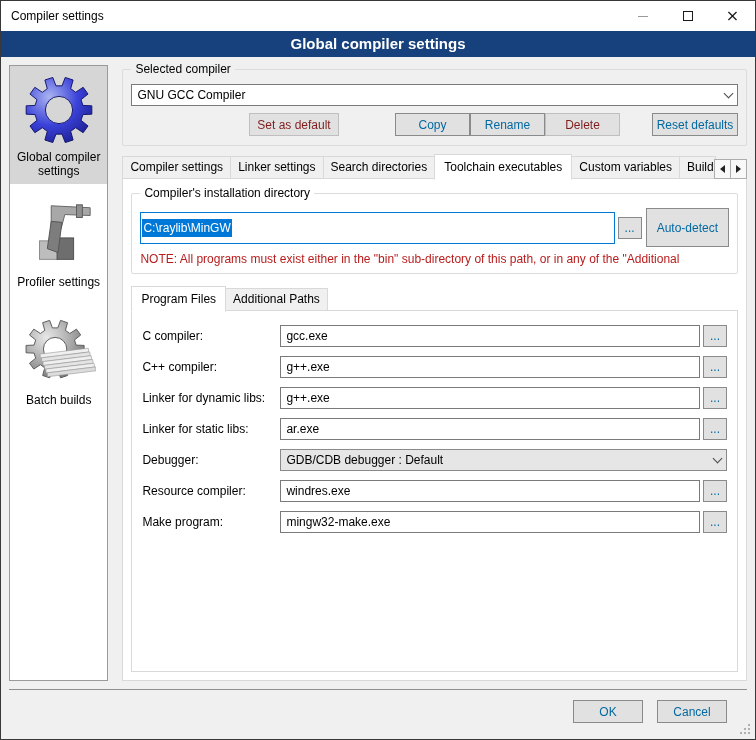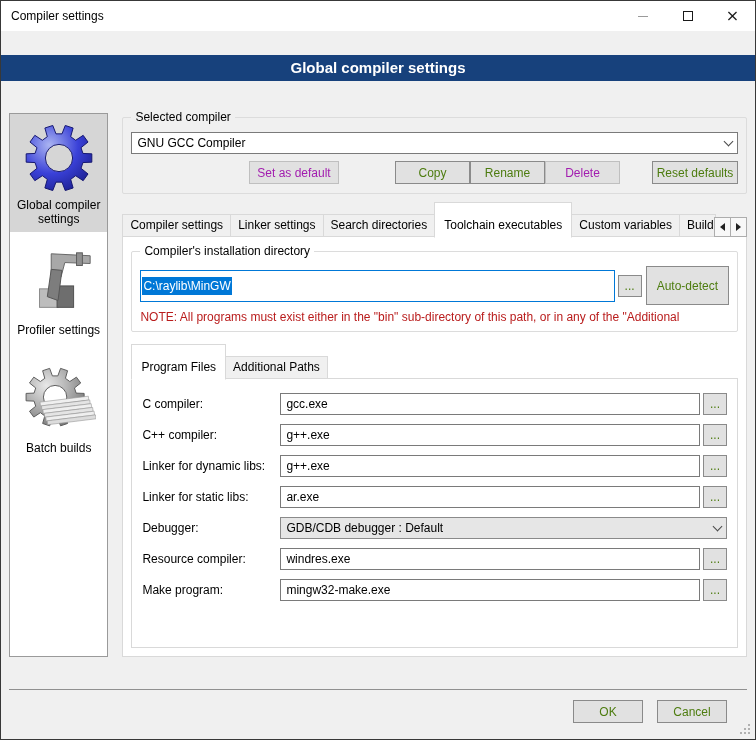--- a/index.html
+++ b/index.html
@@ -1,18 +1,18 @@
 <!DOCTYPE html>
 <html><head>
 <meta charset="utf-8">
 <style>
   * { margin:0; padding:0; box-sizing:border-box; }
   html,body { background:#555; }
   body { font-family:"Liberation Sans","DejaVu Sans",sans-serif; font-size:12px; color:#000; }
-  .window { position:relative; width:756px; height:740px; background:#f0f0f0; border:1px solid #383838; display:flex; flex-direction:column;gap:24px; }
+  .window { position:relative; width:756px; height:740px; background:#f0f0f0; border:1px solid #383838; display:flex; flex-direction:column; }
 
   
   .titlebar { height:30px; background:#fff; display:flex; align-items:center; flex:0 0 auto; }
   .titlebar .title { padding-left:10px; font-size:12px; flex:1; }
   .winbtn { width:45px; height:30px; display:flex; align-items:center; justify-content:center; }
   .min-glyph { width:10px; height:1px; background:#9a9a9a; }
   .max-glyph { width:10px; height:10px; border:1px solid #1a1a1a; }
   .close-glyph { font-size:16px; line-height:10px; color:#1a1a1a; font-family:"DejaVu Sans",sans-serif; }
 
   
@@ -35,31 +35,31 @@
 
   .grp-compiler { margin-top:4px; padding:14px 8px 9px 8px; flex:0 0 auto; }
 
   
   .combo { height:22px; background:#fff; border:1px solid #7a7a7a; display:flex; align-items:center; padding:0 5px; }
   .combo .val { flex:1; }
   .combo.gray { background:#e6e6e6; border-color:#8a8a8a; }
   .chev { width:7px; height:7px; border-left:1px solid #4a4a4a; border-bottom:1px solid #4a4a4a; transform:rotate(-45deg); margin-top:-4px; }
 
   
-  .btn { height:23px; background:#e1e1e1; border:1px solid #8a8a8a; font-size:12px; font-family:inherit; color:#4d7c0f; display:inline-flex; align-items:center; justify-content:center; cursor:default; }
-  .btn.disabled { color:#a21caf; border-color:#bfbfbf; }
+  .btn { height:23px; background:#e1e1e1; border:1px solid #8a8a8a; font-size:12px; font-family:inherit; color:#0369a1; display:inline-flex; align-items:center; justify-content:center; cursor:default; }
+  .btn.disabled { color:#7f1d1d; border-color:#bfbfbf; }
   .btnrow { display:flex; margin-top:7px; justify-content:flex-end; }
   .b-setdef { width:90px; margin-right:56px; }
   .b-copy,.b-rename,.b-delete { width:75px; }
   .b-reset { width:86px; margin-left:32px; }
 
   
   .tabbar { display:flex; align-items:flex-end; margin-top:8px; position:relative; z-index:2; }
   .tab { background:#f0f0f0; border:1px solid #d9d9d9; padding:3px 7px 4px 7px; margin-right:-1px; white-space:nowrap; }
-  .tab.active { background:#fff; padding:15px 9px 5px 9px; margin-bottom:-1px; border-bottom:1px solid #fff; z-index:3; position:relative; }
+  .tab.active { background:#fff; padding:5px 9px 5px 9px; margin-bottom:-1px; border-bottom:1px solid #fff; z-index:3; position:relative; }
   .tab.clipped { width:37px; overflow:hidden; padding-right:0; }
   .tab-arrows { margin-left:auto; display:flex; }
   .arrowbtn { width:17px; height:20px; background:#f8f8f8; border:1px solid #adadad; display:flex; align-items:center; justify-content:center; margin-left:-1px; }
   .tri-l { width:0; height:0; border-top:4px solid transparent; border-bottom:4px solid transparent; border-right:5px solid #222; }
   .tri-r { width:0; height:0; border-top:4px solid transparent; border-bottom:4px solid transparent; border-left:5px solid #222; }
 
   .tabpage { flex:1; background:#fff; border:1px solid #d9d9d9; margin-top:-1px; padding:14px 8px 8px 8px; display:flex; flex-direction:column; min-height:0; }
 
   
   .grp-dir { padding:14px 8px 4px 8px; }

